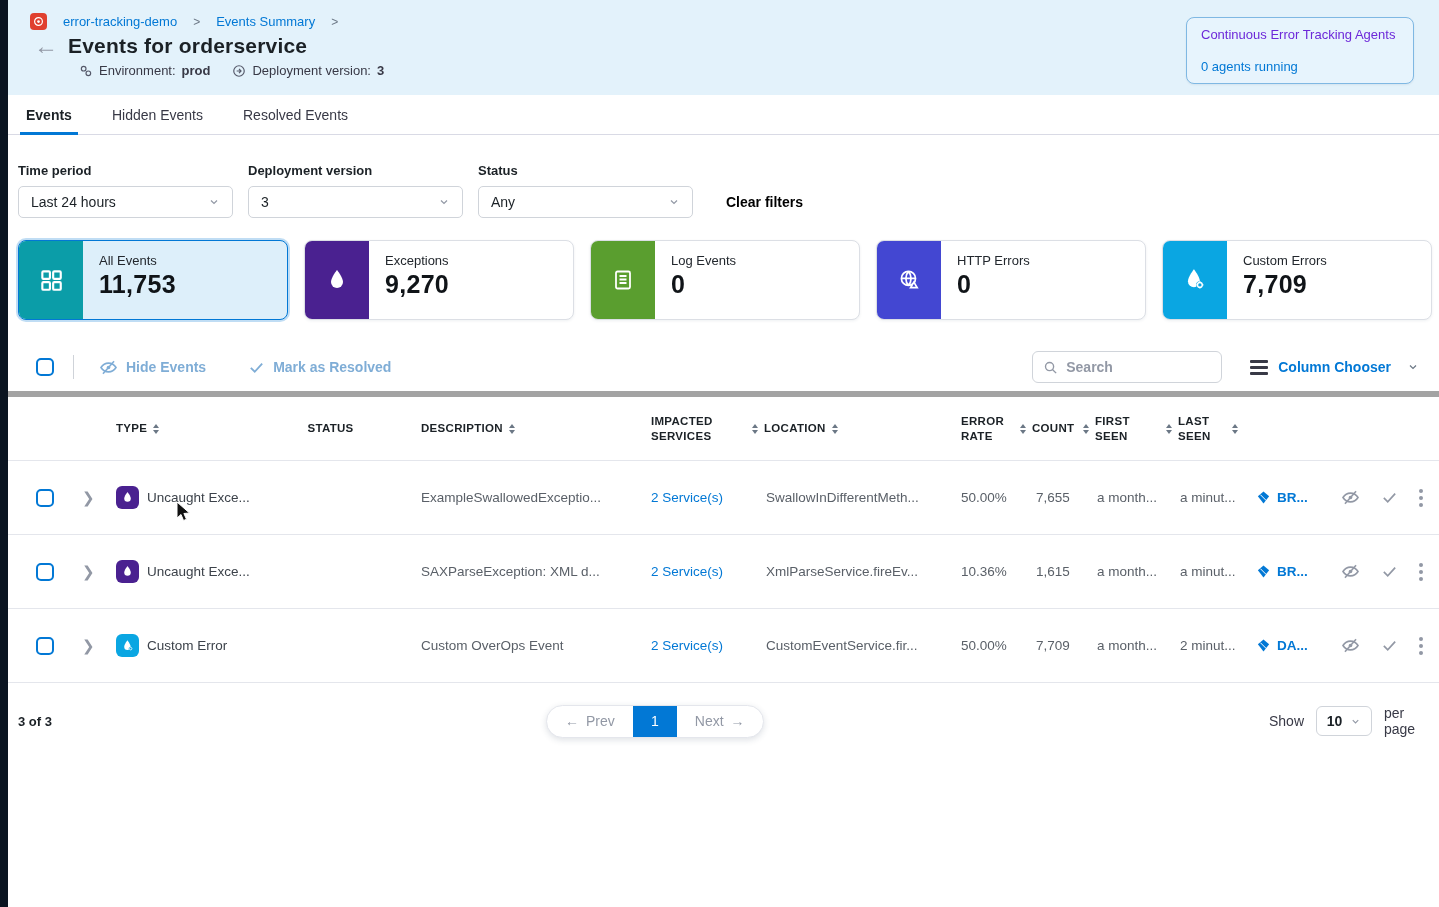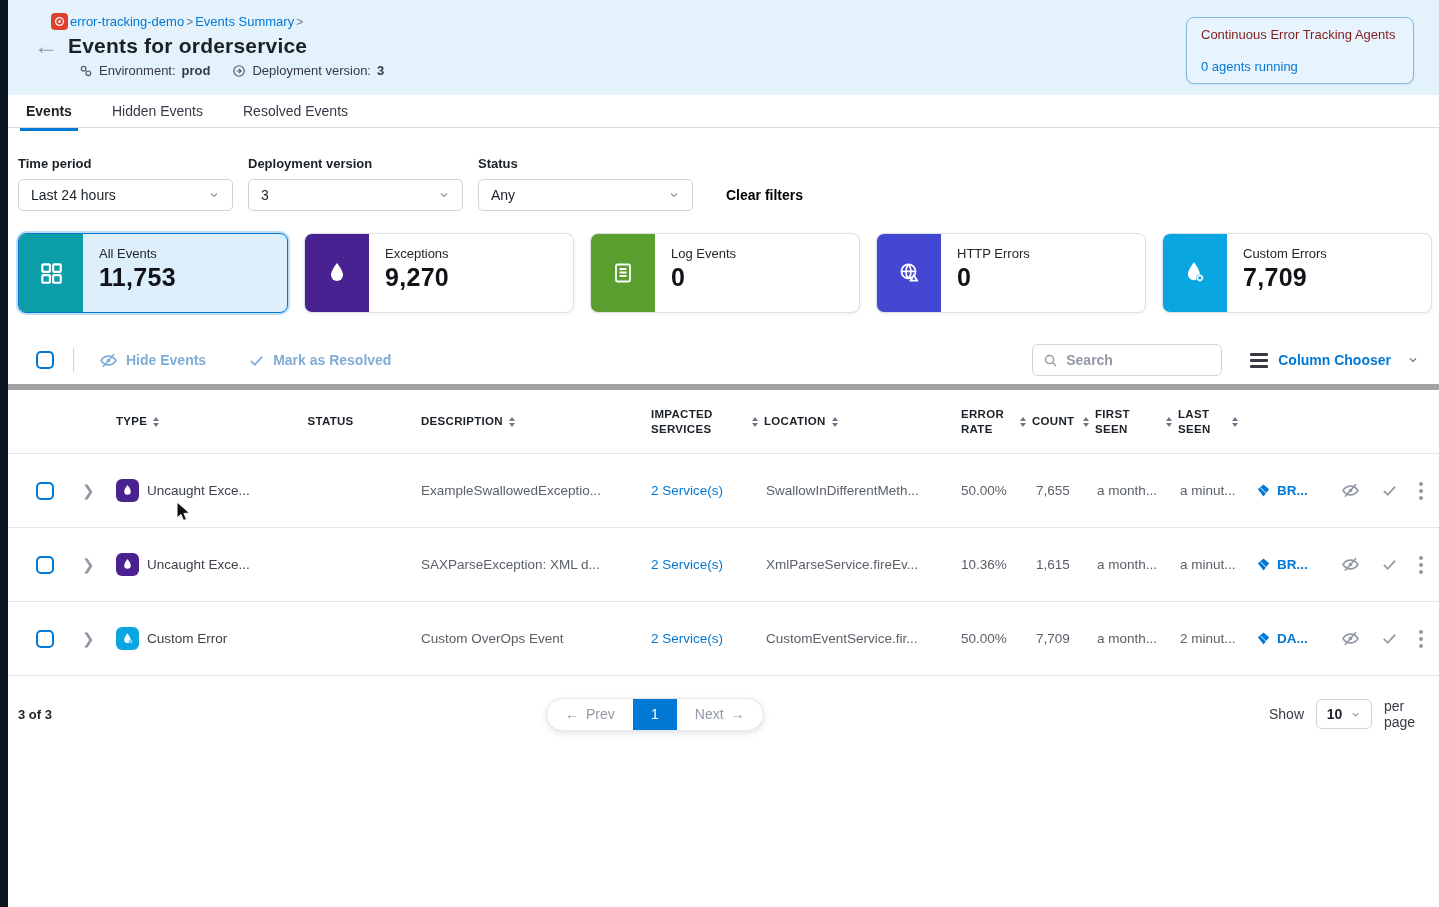--- a/index.html
+++ b/index.html
@@ -3,38 +3,38 @@
 <meta charset="utf-8">
 <style>
   * { margin:0; padding:0; box-sizing:border-box; }
   html,body { width:1439px; height:907px; overflow:hidden; background:#fff;
     font-family:"Liberation Sans", sans-serif; color:#22272d; }
   .sidebar-strip { position:absolute; left:0; top:0; width:8px; height:907px; background:#0a1421; }
   .page { position:absolute; left:8px; top:0; width:1431px; height:907px; background:#fff; }
 
   
   .topbar { position:relative; height:95px; background:#e3f2fb; padding:13px 0 0 22px; }
-  .breadcrumb { display:flex; align-items:center; gap:2px; font-size:13px;margin-left:21px; }
+  .breadcrumb { display:flex; align-items:center; gap:16px; font-size:13px; }
   .module-icon { width:17px; height:17px; border-radius:4px; background:#e0402f; display:inline-flex; align-items:center; justify-content:center; }
   .crumb-link { color:#0278d5; text-decoration:none; cursor:pointer; }
   .crumb-sep { color:#6b7785; font-size:12px; }
   .title-row { display:flex; align-items:center; gap:10px; margin-top:4px; }
   .back-arrow { color:#9298a5; font-size:24px; line-height:20px; cursor:pointer; margin-left:4px; }
   .page-title { font-size:21px; font-weight:bold; color:#1b2126; letter-spacing:.2px; }
   .meta-row { display:flex; align-items:center; gap:22px; margin:5px 0 0 49px; font-size:13px; color:#383946; }
   .meta-item { display:flex; align-items:center; gap:6px; }
   .meta-item svg { color:#55596a; }
   .meta-val { font-weight:bold; }
   .agents-box { position:absolute; right:25px; top:17px; width:228px; background:#e7f4fd;
     border:1px solid #7fb8e3; border-radius:8px; padding:9px 14px; box-shadow:0 1px 2px rgba(40,60,90,.08); }
-  .agents-title { font-size:13px; color:#7f1d1d; }
+  .agents-title { font-size:13px; color:#6d28d9; }
   .agents-link { font-size:13px; color:#0278d5; margin-top:17px; cursor:pointer; }
 
   
-  .tabs { display:flex; gap:40px; padding:0 0 0 18px; height:33px; align-items:center;
+  .tabs { display:flex; gap:40px; padding:0 0 0 18px; height:40px; align-items:center;
     border-bottom:1px solid #d9dae5; background:#fff; }
   .tab { font-size:14px; color:#383946; height:40px; display:flex; align-items:center; cursor:pointer; position:relative; }
   .tab.active { font-weight:bold; color:#1b2126; }
   .tab.active::after { content:""; position:absolute; left:-6px; right:-6px; bottom:0; height:3px; background:#0278d5; }
 
   
   .filters { display:flex; align-items:flex-end; padding:28px 0 0 10px; gap:15px; }
   .filter { display:flex; flex-direction:column; gap:8px; }
   .filter-label { font-size:13px; font-weight:bold; color:#1b2126; }
   .select { width:215px; height:32px; border:1px solid #d0d4da; border-radius:5px; background:#fff;

